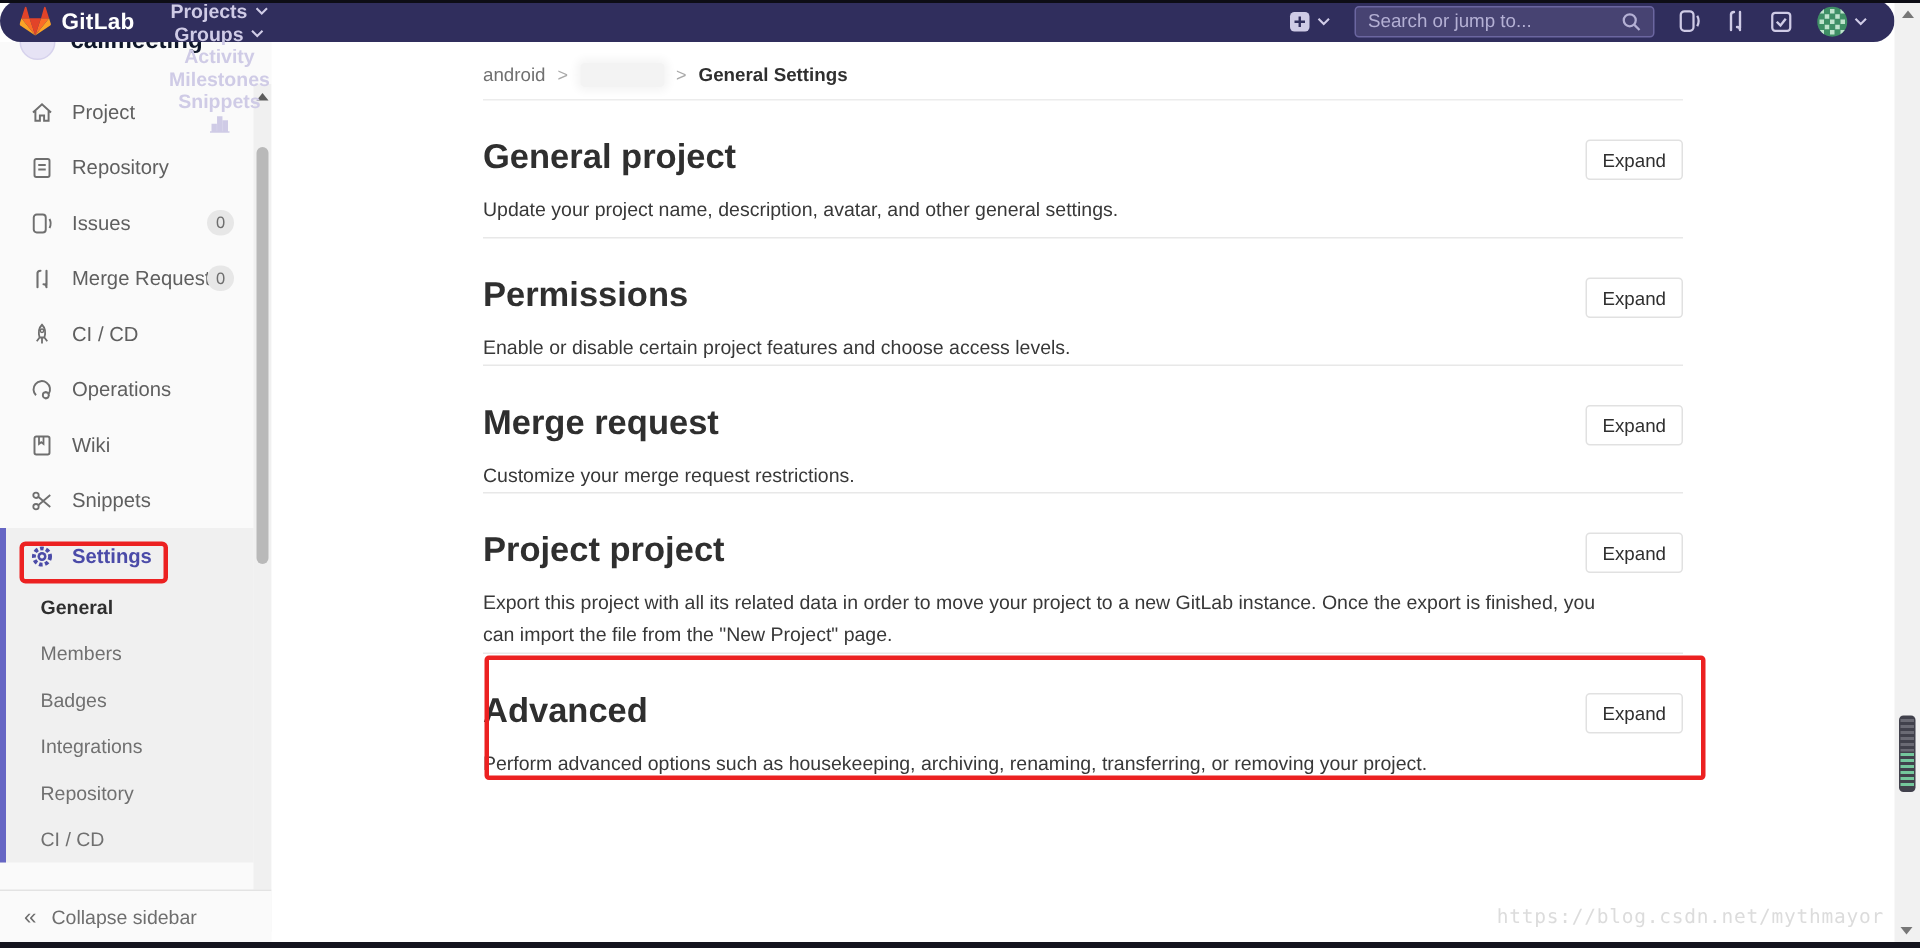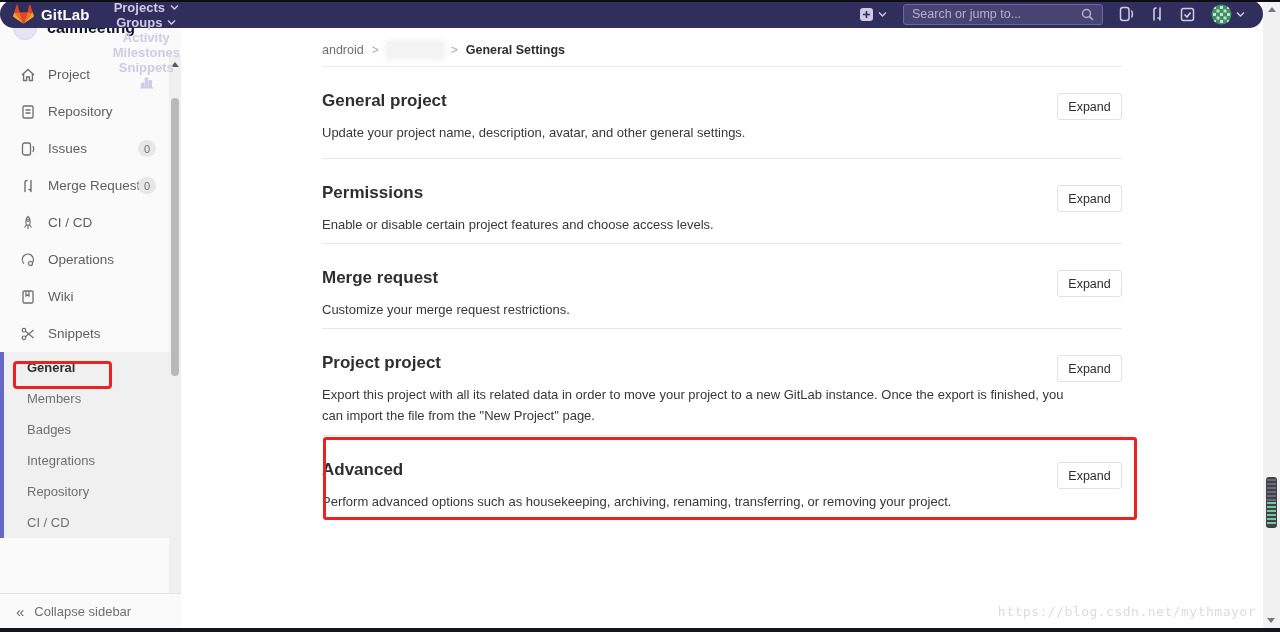--- a/index.html
+++ b/index.html
@@ -68,21 +68,21 @@
   .inner { width:800px; margin:0 auto; position:relative; }
   .breadcrumb { height:39px; display:flex; align-items:center; gap:8px;
     font-size:12.5px; color:#707070; border-bottom:1px solid #ececec; padding-top:6px; }
   .crumb-sep { color:#a9a9a9; font-size:12px; }
   .crumb-redacted { width:56px; height:16px; background:#f3f3f3; border-radius:3px;
     box-shadow:0 0 6px 3px #f5f5f5; }
   .crumb-current { color:#2f2f2f; font-weight:700; }
 
   .section { position:relative; border-bottom:1px solid #e8e8e8; }
   .section.last { border-bottom:none; }
-  .sec-title { font-size:17px; font-weight:700; color:#2f2f2f; padding-top:24px; }
+  .sec-title { font-size:23px; font-weight:700; color:#2f2f2f; padding-top:24px; }
   .sec-desc { font-size:13px; color:#383838; margin-top:11px; line-height:21px; max-width:700px; }
   .expand-btn { position:absolute; right:0; top:26px; width:65px; height:27px;
     background:#fff; border:1px solid #e1e1e1; border-radius:3px; color:#2f2f2f;
     font-size:12.5px; font-family:"Liberation Sans",sans-serif; cursor:pointer; }
   .s1 { height:92px; } .s2 { height:85px; } .s3 { height:85px; } .s4 { height:107px; } .s5 { height:84px; }
   .red-frame { position:absolute; left:1px; right:-15px; top:1px; bottom:0;
     border:3px solid #ec2121; border-radius:3px; z-index:30; pointer-events:none; }
 
   
   .win-scroll { position:absolute; right:0; top:0; width:17px; height:632px; background:#f1f1f1; z-index:50; }
@@ -272,20 +272,28 @@
     <div class="side-item">
       <svg width="16" height="16" viewBox="0 0 16 16">
           <circle cx="4" cy="4.2" r="1.8" stroke="#6f6f6f" stroke-width="1.2" fill="none"></circle>
           <circle cx="4" cy="11.8" r="1.8" stroke="#6f6f6f" stroke-width="1.2" fill="none"></circle>
           <path d="M5.5 5.2 L13.5 12 M5.5 10.8 L13.5 4" stroke="#6f6f6f" stroke-width="1.2"></path>
         </svg>
       <span class="lbl">Snippets</span>
     </div>
 
     <div class="settings-block">
+      <div class="side-item head">
+        <svg width="16" height="16" viewBox="0 0 16 16">
+            <circle cx="8" cy="8" r="5.4" stroke="#4b4ba8" stroke-width="2.6" fill="none" stroke-dasharray="2.4 1.6"></circle>
+            <circle cx="8" cy="8" r="3" fill="#4b4ba8"></circle>
+            <circle cx="8" cy="8" r="1.3" fill="#f0f0f0"></circle>
+          </svg>
+        <span class="lbl">Settings</span>
+      </div>
       <div class="submenu-item active">General</div>
       <div class="submenu-item">Members</div>
       <div class="submenu-item">Badges</div>
       <div class="submenu-item">Integrations</div>
       <div class="submenu-item">Repository</div>
       <div class="submenu-item">CI / CD</div>
     </div>
   </nav>
 
   <div class="side-scroll">

